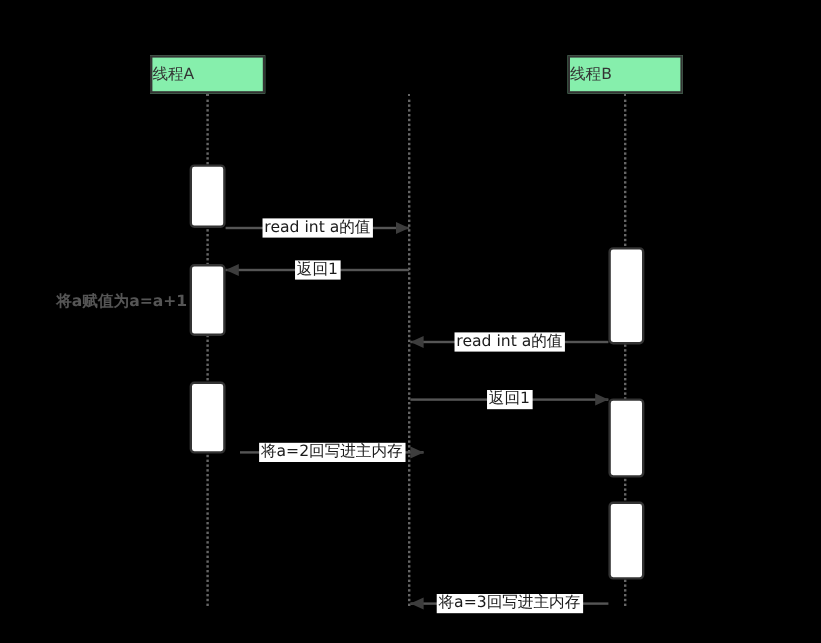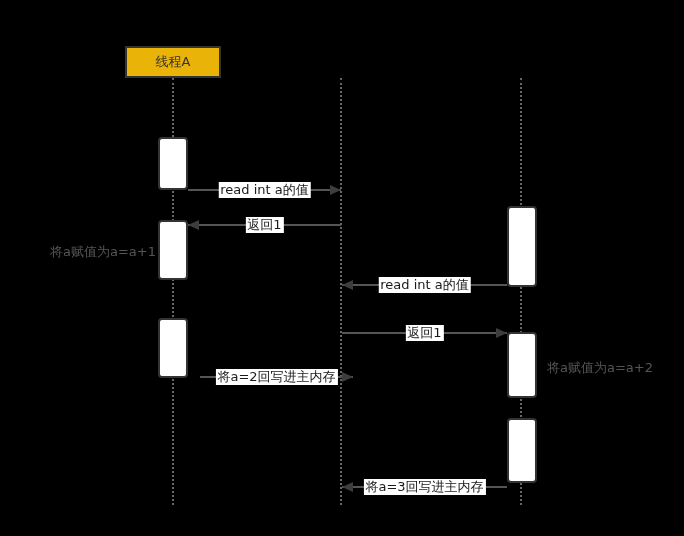--- a/index.html
+++ b/index.html
@@ -8,26 +8,26 @@
     width: 684px;
     height: 536px;
     background: #000000;
     font-family: "DejaVu Sans", "Liberation Sans", sans-serif;
     overflow: hidden;
   }
   .head-box {
     position: absolute;
     width: 96px;
     height: 32px;
-    background: #eab308;
+    background: #86efac;
     border: 2px solid #333333;
     box-sizing: border-box;
     display: flex;
     align-items: center;
-    justify-content: center;
+    justify-content: flex-start;
     font-size: 13px;
     color: #333333;
   }
   .lifeline {
     position: absolute;
     width: 0;
     border-left: 2px dotted #666666;
     top: 78px;
     height: 427px;
   }
@@ -66,34 +66,38 @@
     line-height: 16px;
     padding: 0 2px;
     white-space: nowrap;
   }
   .note {
     position: absolute;
     color: #555555;
     font-size: 13px;
     line-height: 16px;
     white-space: nowrap;
+    font-weight: bold;
   }
   .note-left { text-align: right; }
 </style>
 </head>
 <body>
 
 <div class="canvas">
 
   <div class="lifeline" style="left:172px;"></div>
   <div class="lifeline" style="left:340px;"></div>
   <div class="lifeline" style="left:520px;"></div>
 
   <div class="head-box" style="left:125px; top:46px;">
     <span>线程A</span>
+  </div>
+  <div class="head-box" style="left:473px; top:46px;">
+    <span>线程B</span>
   </div>
 
   <div class="activation" style="left:158px; top:137px; height:53px;"></div>
   <div class="activation" style="left:158px; top:220px; height:60px;"></div>
   <div class="activation" style="left:158px; top:318px; height:60px;"></div>
 
   <div class="activation" style="left:507px; top:206px; height:81px;"></div>
   <div class="activation" style="left:507px; top:332px; height:66px;"></div>
   <div class="activation" style="left:507px; top:418px; height:65px;"></div>
 
@@ -115,21 +119,20 @@
   <div class="arrow" style="left:342px; top:332px; width:165px;">
     <div class="ah ah-right"></div>
     <div class="msg">返回1</div>
   </div>
 
   <div class="arrow" style="left:200px; top:376px; width:153px;">
     <div class="ah ah-right"></div>
     <div class="msg">将a=2回写进主内存</div>
   </div>
 
-  <div class="arrow" style="left:342px; top:486px; width:165px;">
+  <div class="arrow" style="left:342px; top:502px; width:165px;">
     <div class="ah ah-left"></div>
     <div class="msg">将a=3回写进主内存</div>
   </div>
 
   <div class="note note-left" style="left:46px; top:244px; width:110px;">将a赋值为a=a+1</div>
-  <div class="note" style="left:547px; top:360px;">将a赋值为a=a+2</div>
 
 </div>
 
 </body></html>

